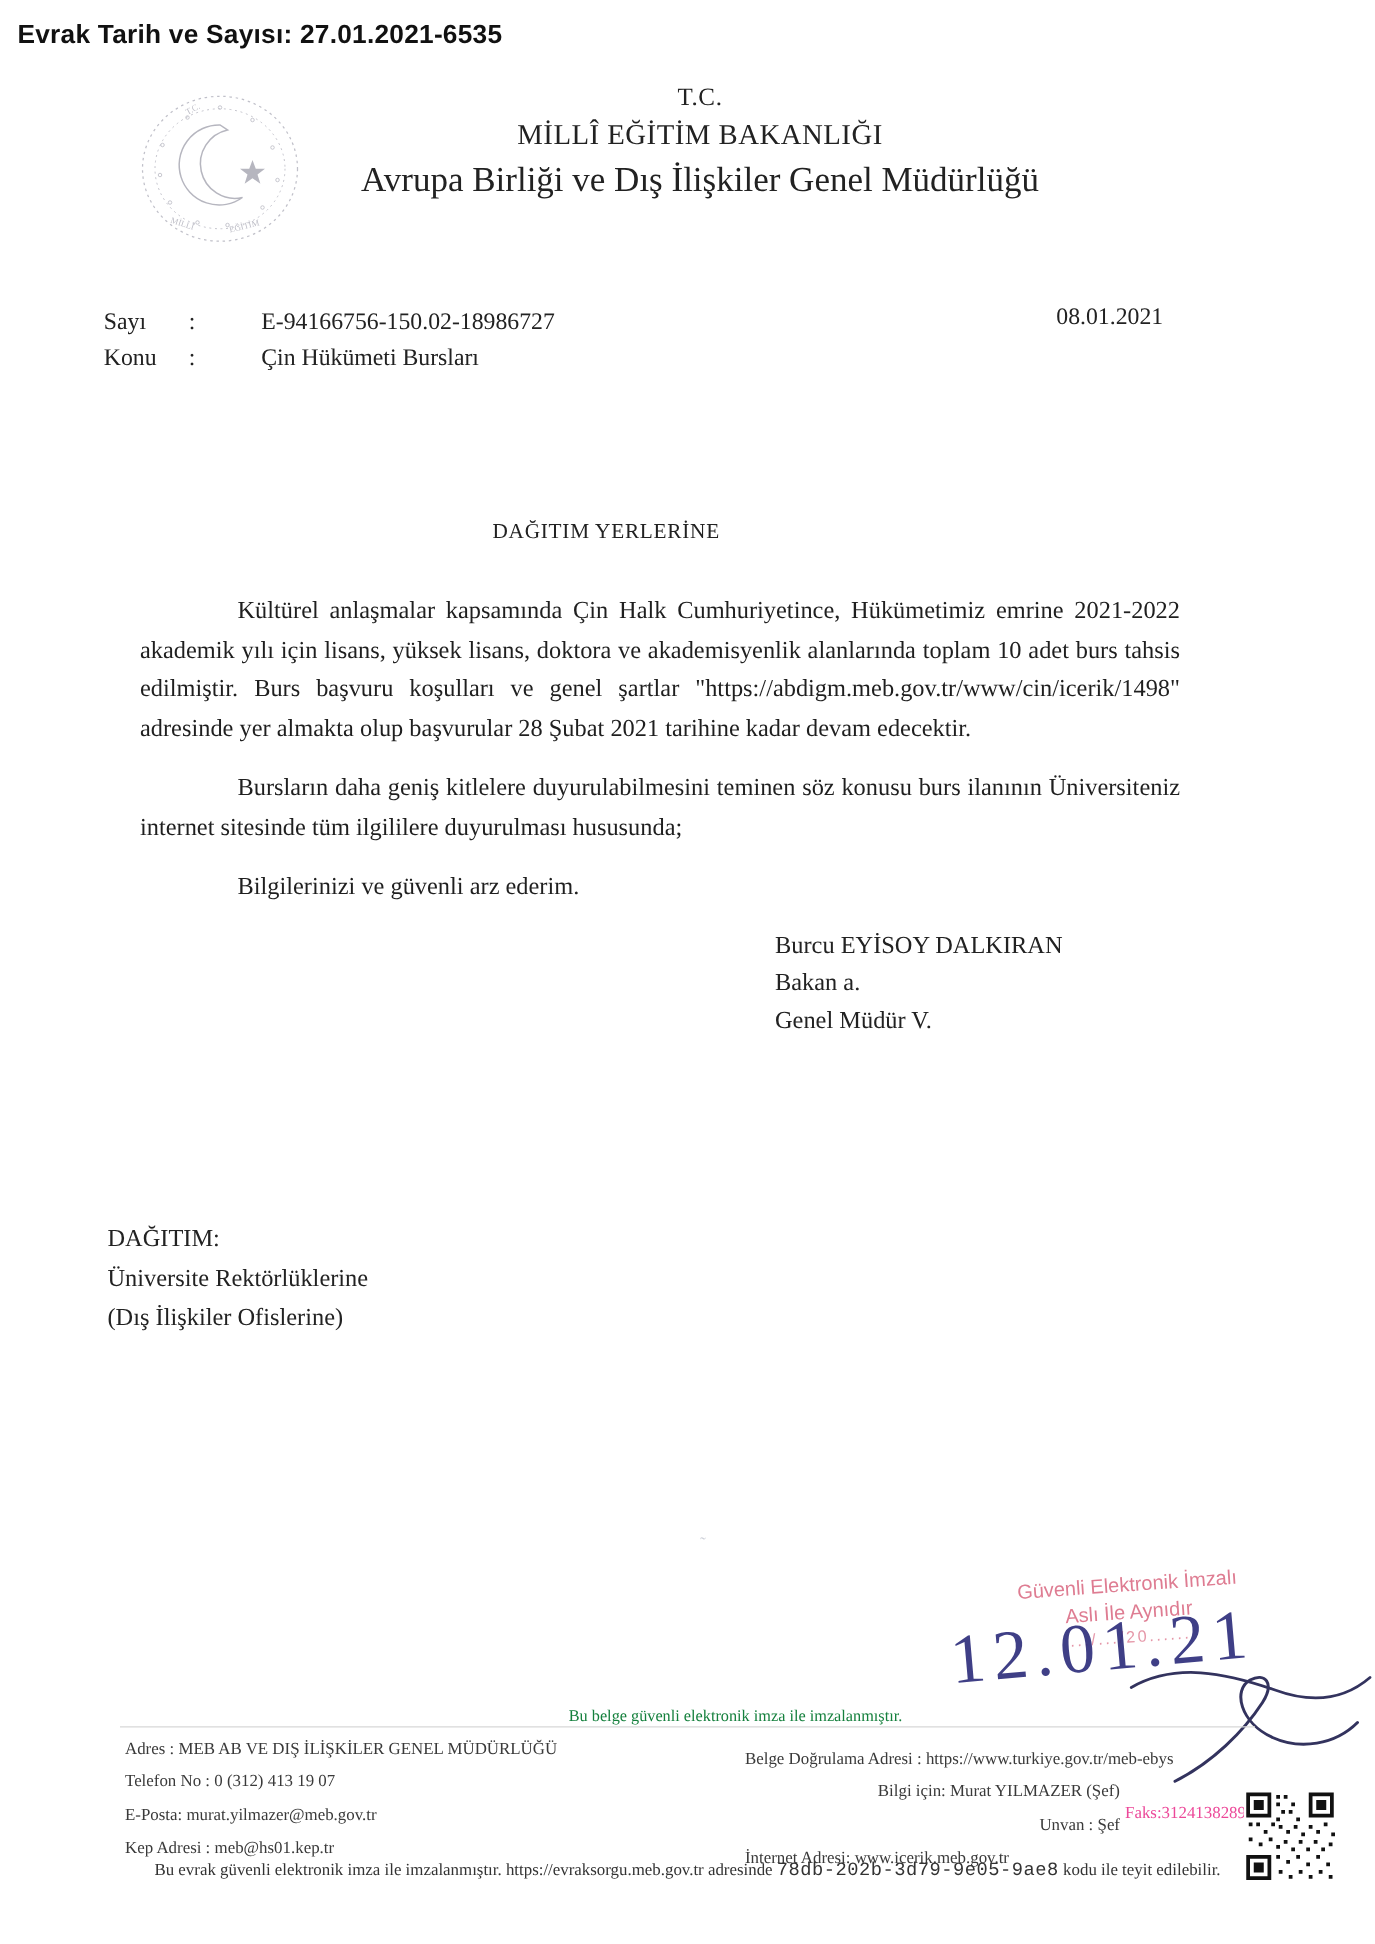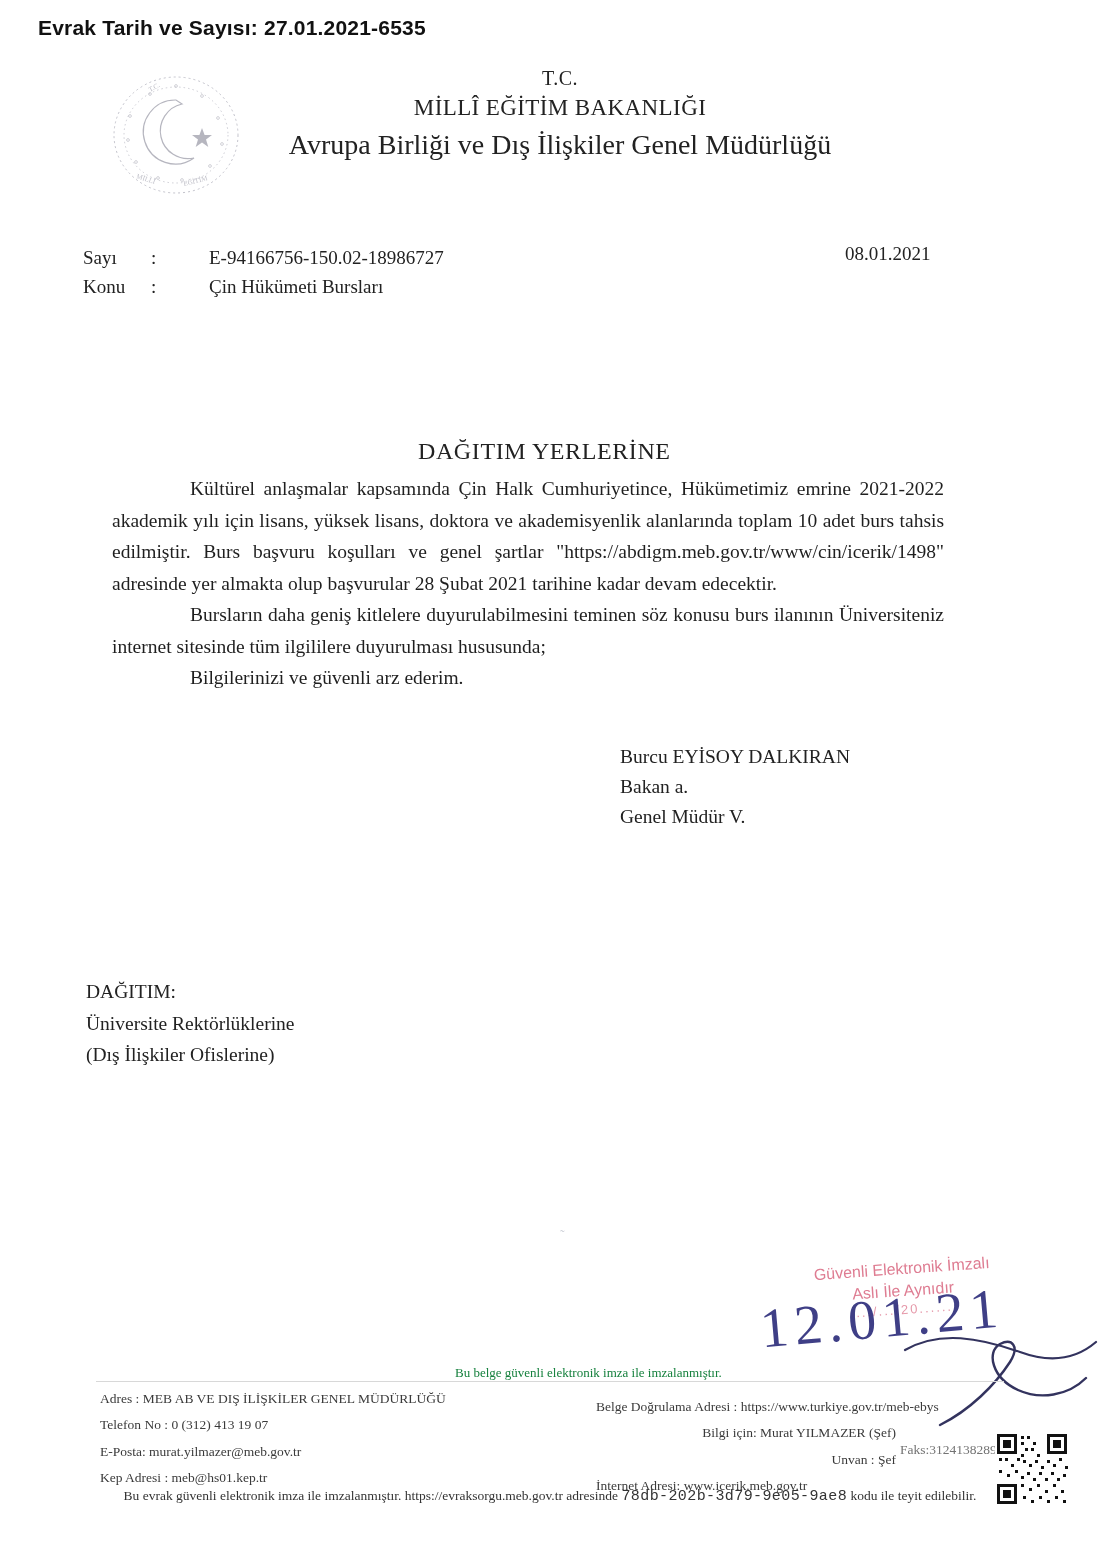--- a/index.html
+++ b/index.html
@@ -18,21 +18,21 @@
 
   .page {
     position: absolute;
     inset: 0;
   }
 
   
   .doc-barcode-line {
     position: absolute;
     top: 16px;
-    left: 38px;
+    left: 14px;
     font-family: "Liberation Sans", sans-serif;
     font-weight: bold;
     font-size: 21px;
     letter-spacing: 0.2px;
     color: #111;
   }
 
   
   .emblem {
     position: absolute;
@@ -76,39 +76,38 @@
     top: 243px;
     left: 845px;
     font-size: 19px;
     color: #222;
   }
 
   
   .addressee {
     position: absolute;
     top: 415px;
-    left: 418px;
-    font-size: 24px;
+    left: 394px;
+    font-size: 17px;
     letter-spacing: 0.6px;
     color: #222;
-    margin-top: 23px;
   }
 
   .body-text {
     position: absolute;
     top: 473px;
     left: 112px;
     width: 832px;
     font-size: 19.5px;
     line-height: 1.62;
     text-align: justify;
     color: #1f1f1f;
   }
   .body-text p { margin: 0; }
-  .body-text p + p { margin-top: 0; }
+  .body-text p + p { margin-top: 16px; }
   .indent { display: inline-block; width: 78px; }
 
   
   .signature {
     position: absolute;
     top: 742px;
     left: 620px;
     width: 330px;
     text-align: left;
     font-size: 19.5px;
@@ -341,21 +340,21 @@
       <div>Kep Adresi : meb@hs01.kep.tr</div>
     </div>
     <div class="right">
       <div class="rl">Belge Doğrulama Adresi : https://www.turkiye.gov.tr/meb-ebys</div>
       <div class="ral">Bilgi için: Murat YILMAZER (Şef)</div>
       <div class="ral">Unvan : Şef</div>
       <div class="rl">İnternet Adresi: www.icerik.meb.gov.tr</div>
     </div>
   </div>
 
-  <div style="position:absolute; top:1442px; left:900px; font-size:13.5px; color:#737373;">Faks:3124138289</div>
+  <div style="position:absolute; top:1442px; left:900px; font-size:13.5px; color:#ec4899;">Faks:3124138289</div>
 
   <div class="qr">
     <svg viewBox="0 0 74 74" width="74" height="74" aria-hidden="true">
       <rect width="74" height="74" fill="#ffffff"></rect>
       <g fill="#111">
         <rect x="2" y="2" width="20" height="20"></rect>
           <rect x="52" y="2" width="20" height="20"></rect>
           <rect x="2" y="52" width="20" height="20"></rect>
       </g>
       <g fill="#fff">

